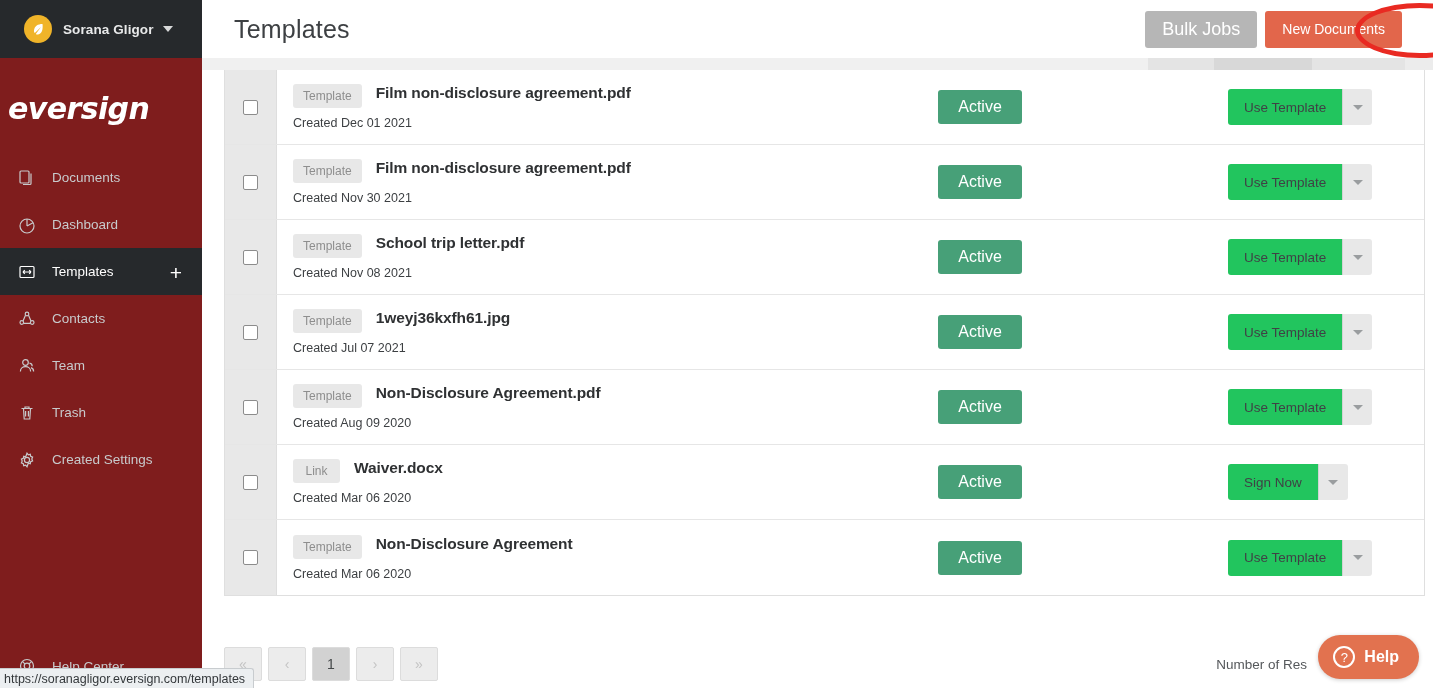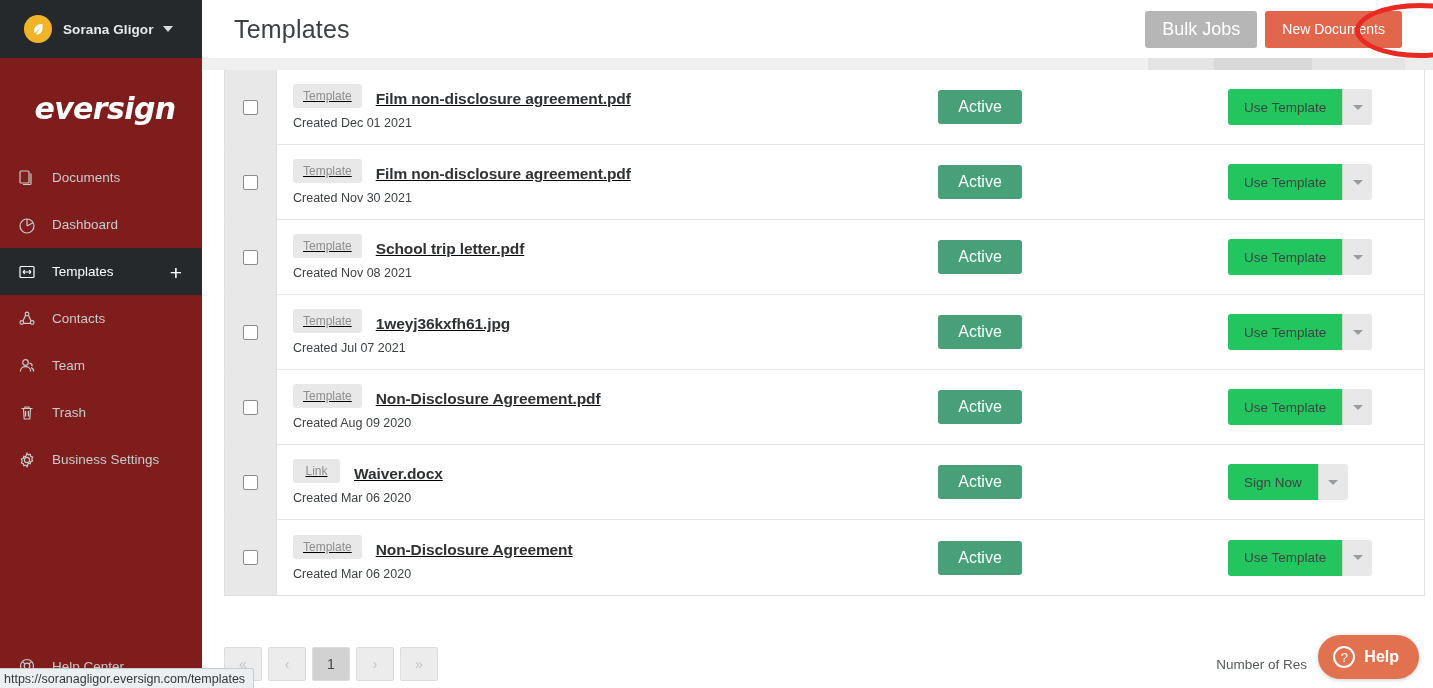--- a/index.html
+++ b/index.html
@@ -33,21 +33,21 @@
     margin-left: 11px; letter-spacing: .1px; white-space: nowrap;
   }
   .caret-down {
     margin-left: 9px;
     width: 0; height: 0;
     border-left: 5px solid transparent;
     border-right: 5px solid transparent;
     border-top: 6px solid #d8d9da;
   }
   .brand {
-    height: 88px; display: flex; align-items: center; justify-content: center;
+    height: 88px; display: flex; align-items: center; 
     padding-top: 12px;
     margin-left: 8px;
   }
   .brand-text {
     color: #ffffff; font-size: 30px;
     font-family: "DejaVu Sans", sans-serif;
     font-style: italic; font-weight: bold;
     letter-spacing: -0.6px;
   }
   .nav { margin-top: 8px; }
@@ -141,21 +141,21 @@
     display: flex; align-items: center; justify-content: center;
   }
   .cb {
     width: 15px; height: 15px; border: 1px solid #8c8c8c;
     border-radius: 2px; background: #ffffff; cursor: pointer;
   }
   .name-cell {
     flex: 1 1 auto; display: flex; flex-direction: column;
     justify-content: center; padding-left: 16px;
   }
-  .name-line { display: flex; align-items: flex-end; text-decoration: underline; }
+  .name-line { display: flex; align-items: flex-start; }
   .badge {
     background: #e8e8e8; color: #8e8e8e;
     font-size: 12px; border-radius: 3px;
     padding: 5px 10px; min-width: 47px; text-align: center;
   }
   .doc-title {
     font-size: 15.5px; font-weight: bold; color: #2f3133;
     margin-left: 14px; letter-spacing: -.1px;
   }
   .created {
@@ -328,21 +328,21 @@
         <span class="nav-label">Trash</span>
       </div>
 
       <div class="nav-item">
         <span class="nav-ico">
           <svg width="20" height="20" viewBox="0 0 20 20" fill="none" stroke="#c8cacc" stroke-width="1.2">
             <circle cx="10" cy="10" r="2.6"></circle>
             <path d="M10 3.2l1.3 1.6 2-.5.4 2 1.9.8-.8 1.9.8 1.9-1.9.8-.4 2-2-.5L10 16.8l-1.3-1.6-2 .5-.4-2-1.9-.8.8-1.9-.8-1.9 1.9-.8.4-2 2 .5z"></path>
           </svg>
         </span>
-        <span class="nav-label">Business Settings</span>
+        <span class="nav-label">Created Settings</span>
       </div>
 
     </div>
 
     <div class="helpcenter">
       <span class="nav-ico">
         <svg width="20" height="20" viewBox="0 0 20 20" fill="none" stroke="#c8cacc" stroke-width="1.2">
           <circle cx="10" cy="10" r="6.5"></circle>
             <circle cx="10" cy="10" r="2.8"></circle>
           <path d="M5.6 5.6l2.5 2.5M14.4 5.6l-2.5 2.5M5.6 14.4l2.5-2.5M14.4 14.4l-2.5-2.5"></path>

